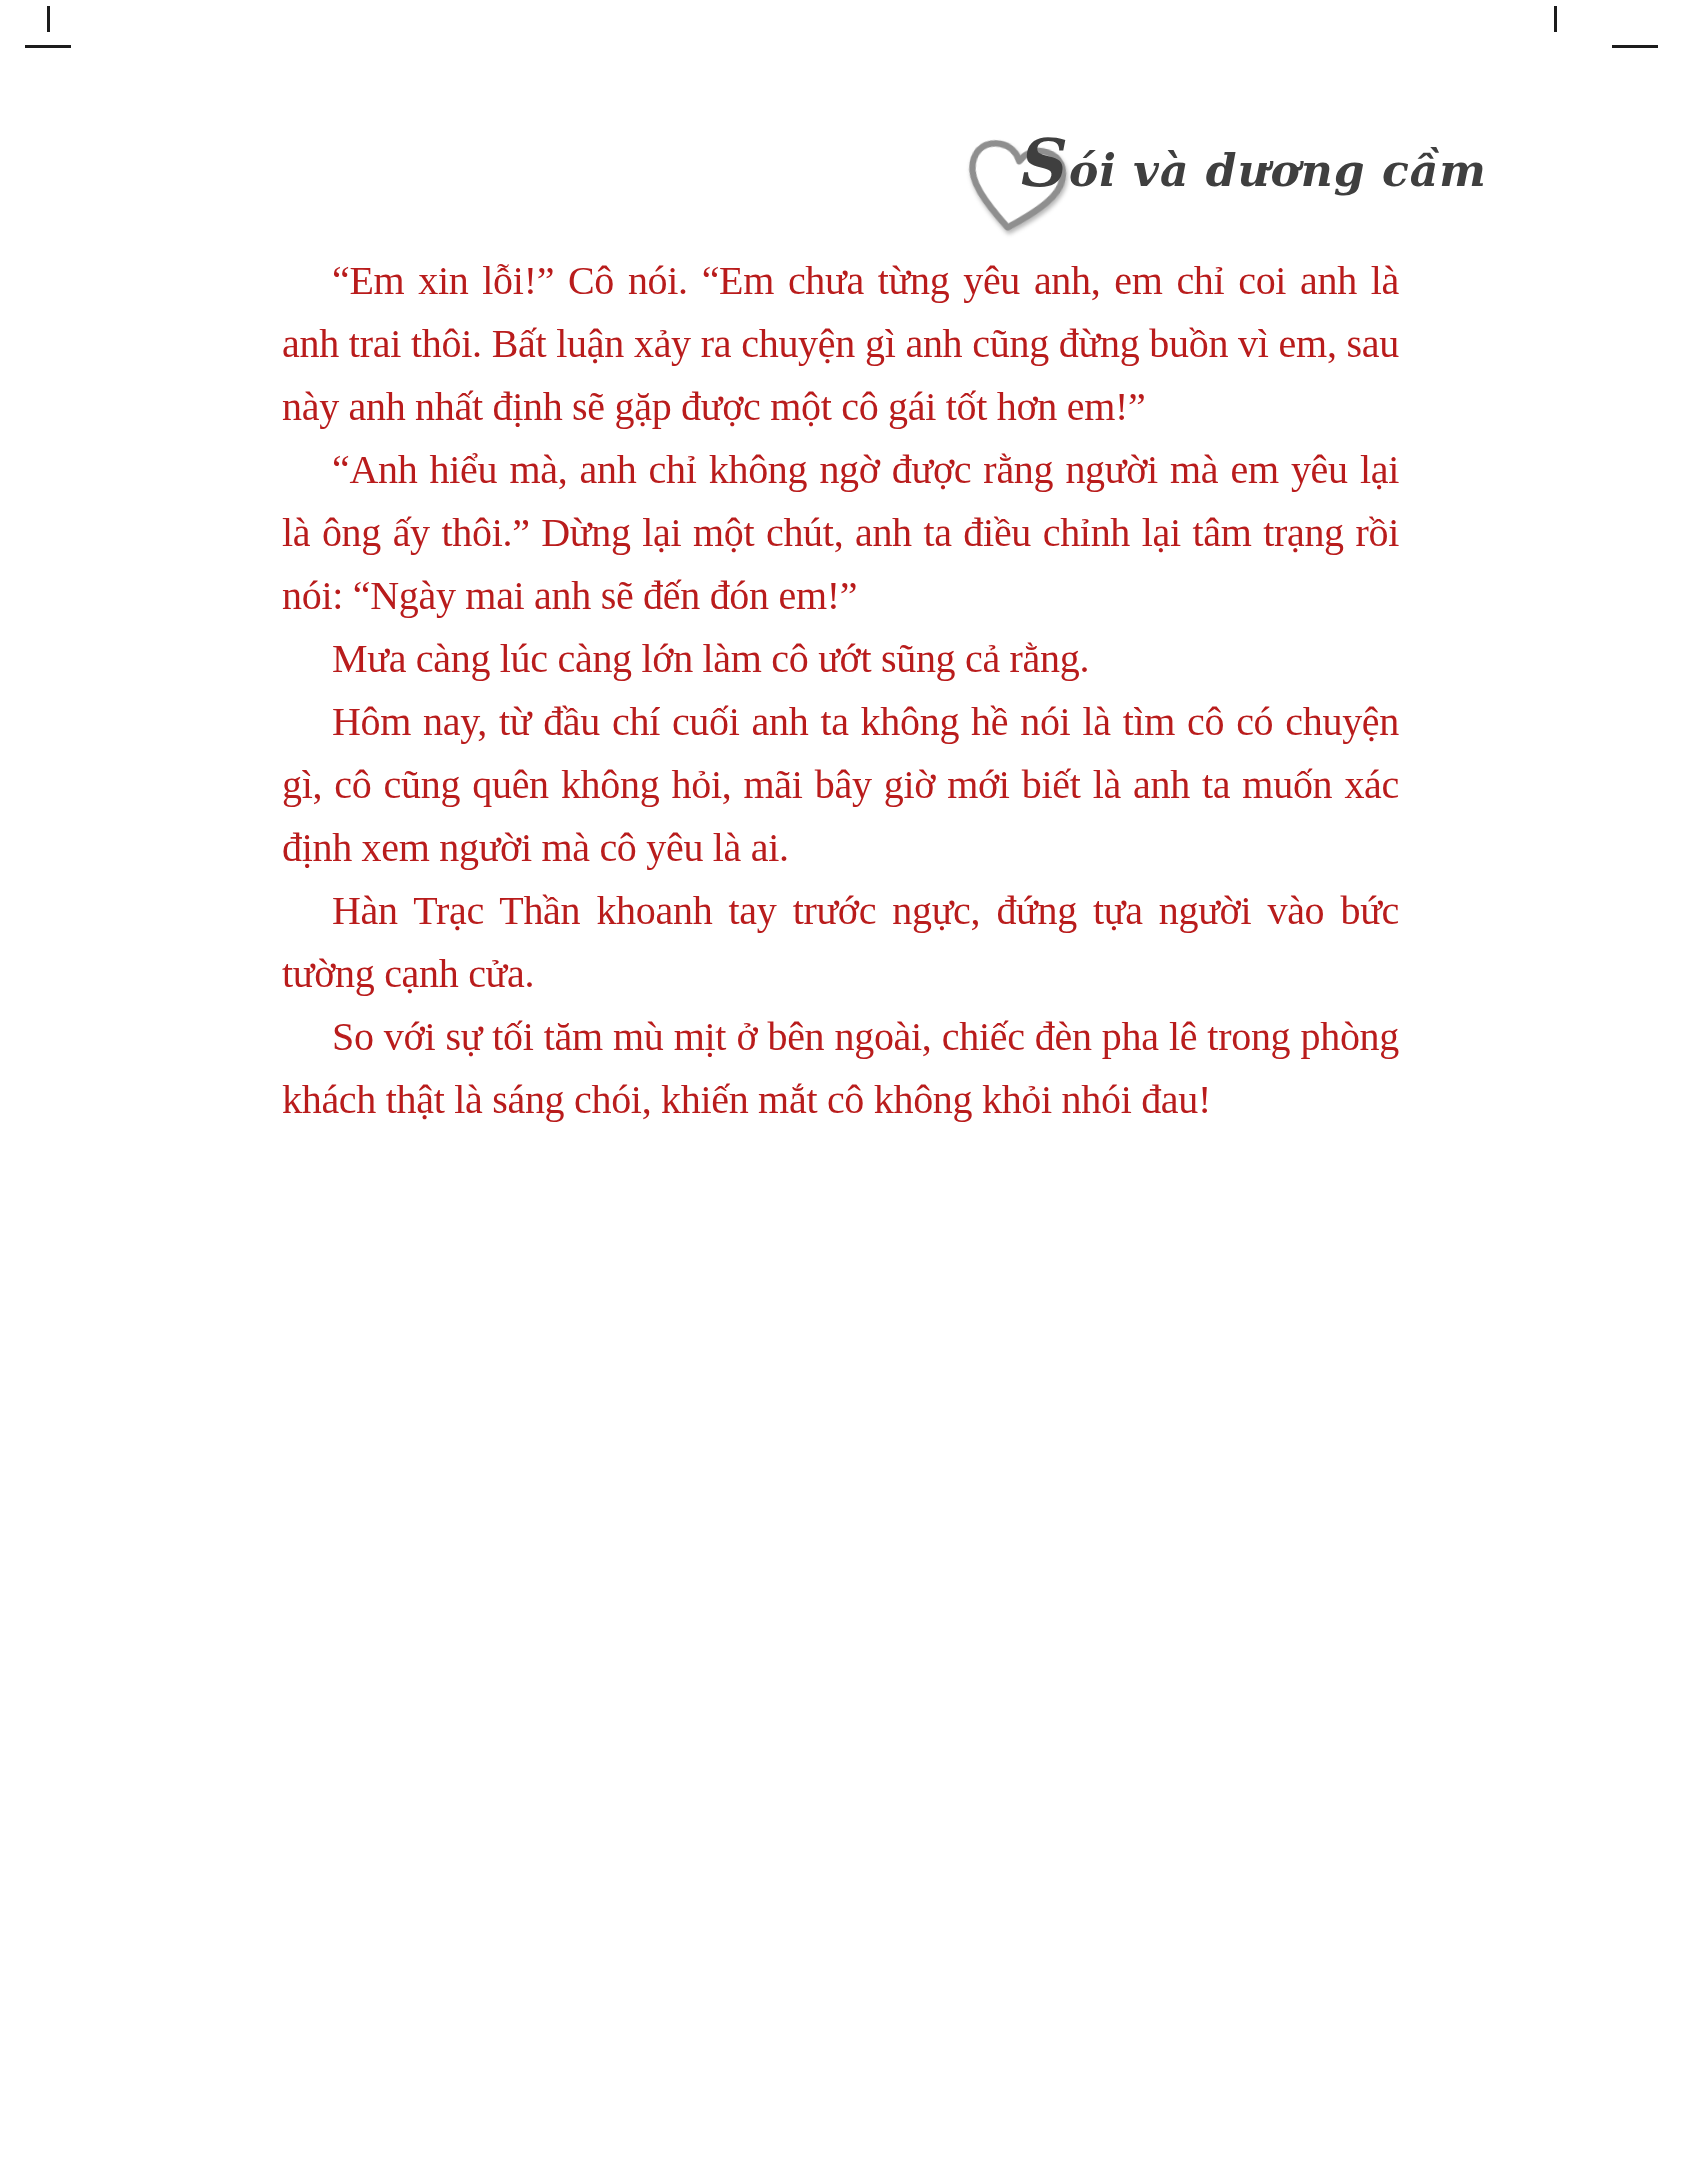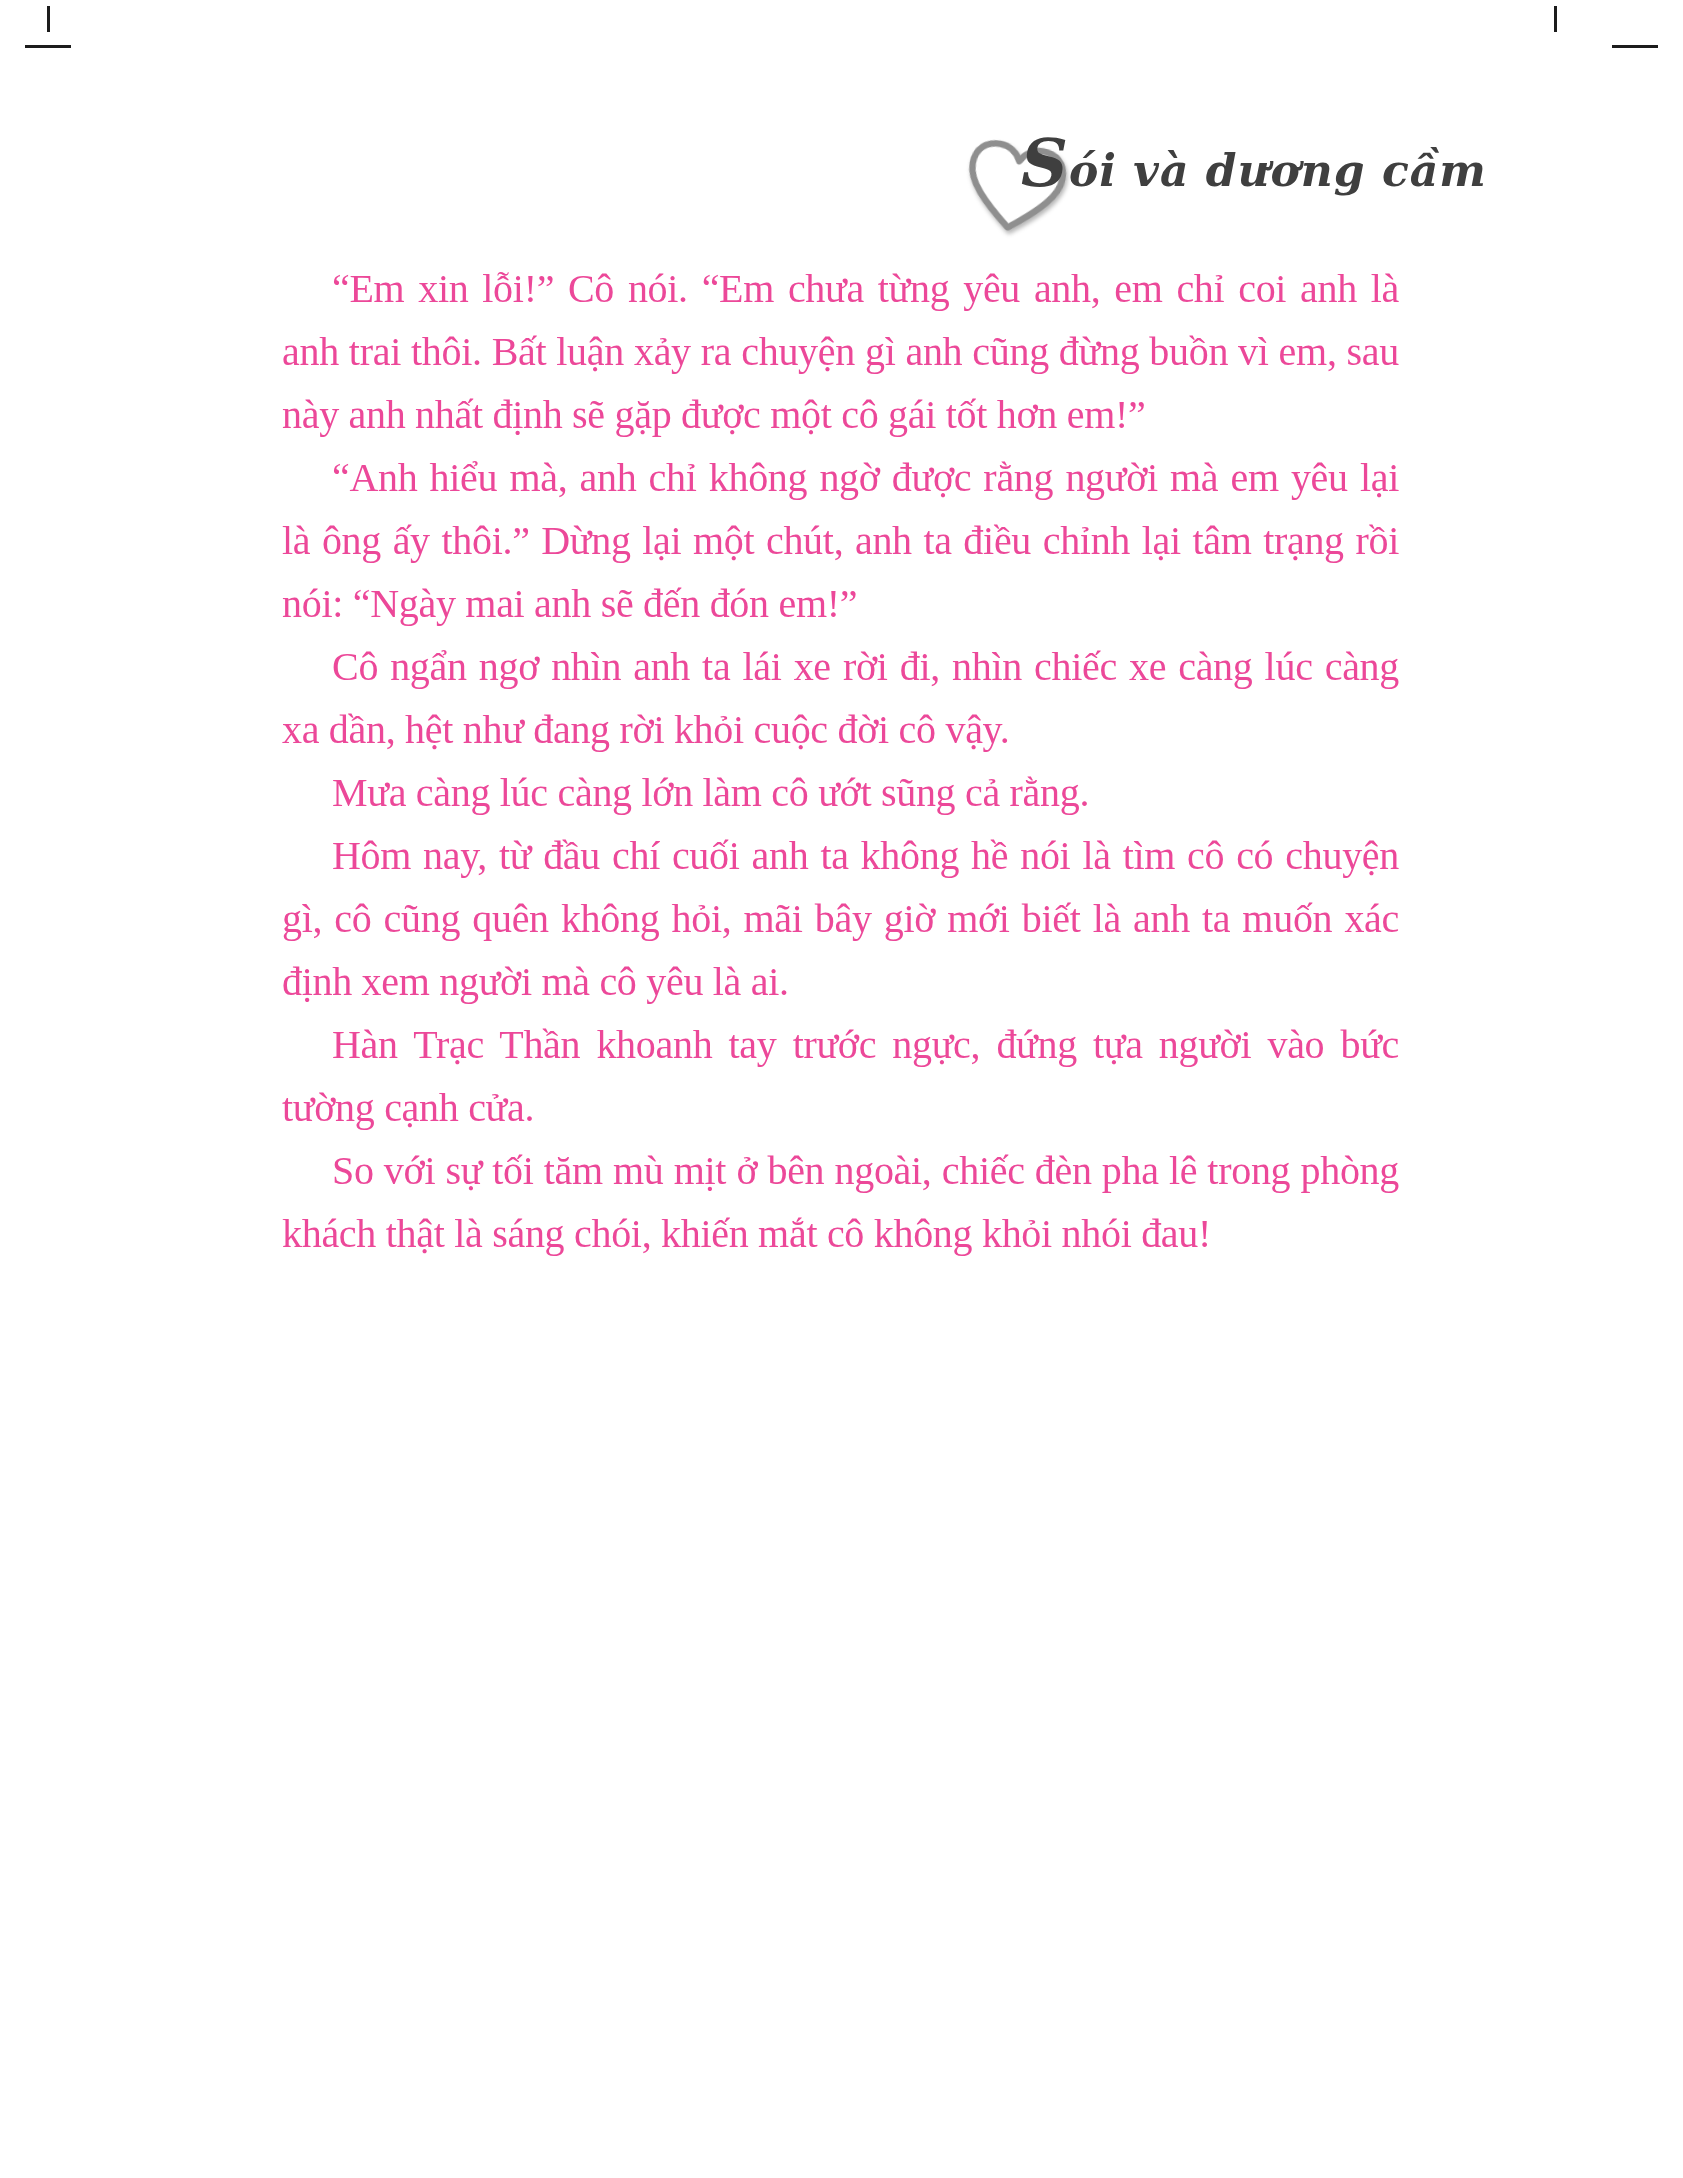--- a/index.html
+++ b/index.html
@@ -64,23 +64,23 @@
   }
   .header-title::first-letter {
     font-size: 65px;
     line-height: 0;
   }
 
   
   .text-block {
     position: absolute;
     left: 282px;
-    top: 257px;
+    top: 249px;
     width: 1117px;
-    color: #ec4899;
+    color: #b91c1c;
   }
   .text-block p {
     margin: 0;
     text-indent: 50px;
     text-align: justify;
     font-size: 40px;
     line-height: 63px;
     letter-spacing: -0.3px;
   }
 
@@ -137,21 +137,20 @@
   <div class="header">
     <svg class="heart" viewBox="0 0 104 92">
       <path d="M 52 86 C 24 64 6 46 6 28 C 6 12 17 4 30 4 C 40 4 48 10 52 18 C 56 10 64 4 74 4 C 87 4 98 12 98 28 C 98 46 80 64 52 86 Z" fill="#ffffff" stroke="#8f8f8f" stroke-width="6.5" stroke-linejoin="round"></path>
     </svg>
     <span class="header-title">Sói và dương cầm</span>
   </div>
 
   <div class="text-block">
     <p>“Em xin lỗi!” Cô nói. “Em chưa từng yêu anh, em chỉ coi anh là anh trai thôi. Bất luận xảy ra chuyện gì anh cũng đừng buồn vì em, sau này anh nhất định sẽ gặp được một cô gái tốt hơn em!”</p>
     <p>“Anh hiểu mà, anh chỉ không ngờ được rằng người mà em yêu lại là ông ấy thôi.” Dừng lại một chút, anh ta điều chỉnh lại tâm trạng rồi nói: “Ngày mai anh sẽ đến đón em!”</p>
-    <p>Cô ngẩn ngơ nhìn anh ta lái xe rời đi, nhìn chiếc xe càng lúc càng xa dần, hệt như đang rời khỏi cuộc đời cô vậy.</p>
     <p>Mưa càng lúc càng lớn làm cô ướt sũng cả rằng.</p>
     <p>Hôm nay, từ đầu chí cuối anh ta không hề nói là tìm cô có chuyện gì, cô cũng quên không hỏi, mãi bây giờ mới biết là anh ta muốn xác định xem người mà cô yêu là ai.</p>
     <p>Hàn Trạc Thần khoanh tay trước ngực, đứng tựa người vào bức tường cạnh cửa.</p>
     <p>So với sự tối tăm mù mịt ở bên ngoài, chiếc đèn pha lê trong phòng khách thật là sáng chói, khiến mắt cô không khỏi nhói đau!</p>
   </div>
 
   <div class="page-number">7</div>
 
   <div class="logo-box">
     <span class="logo-rotated">

